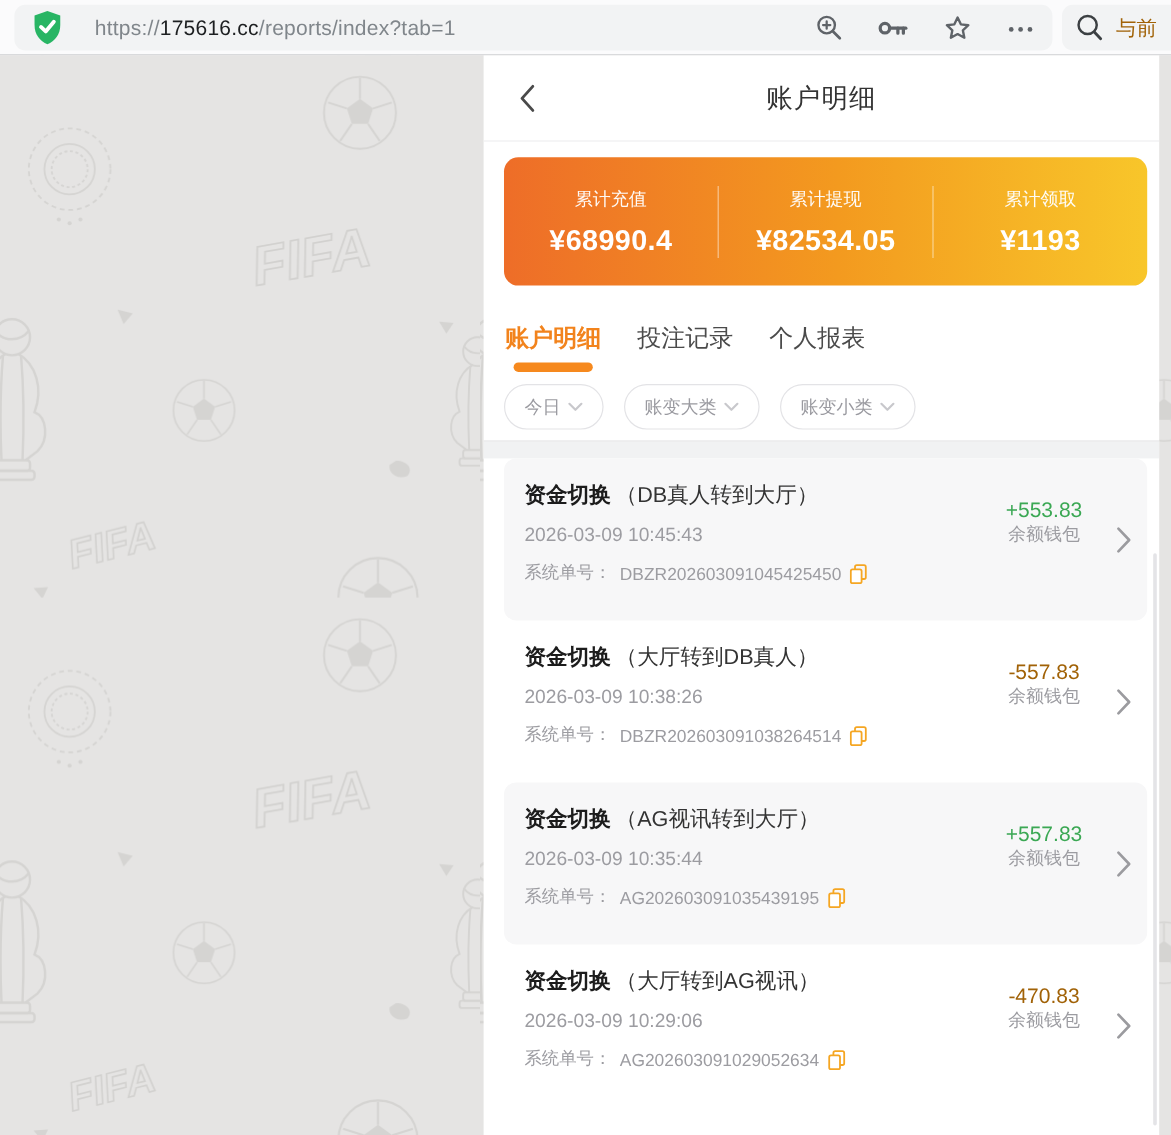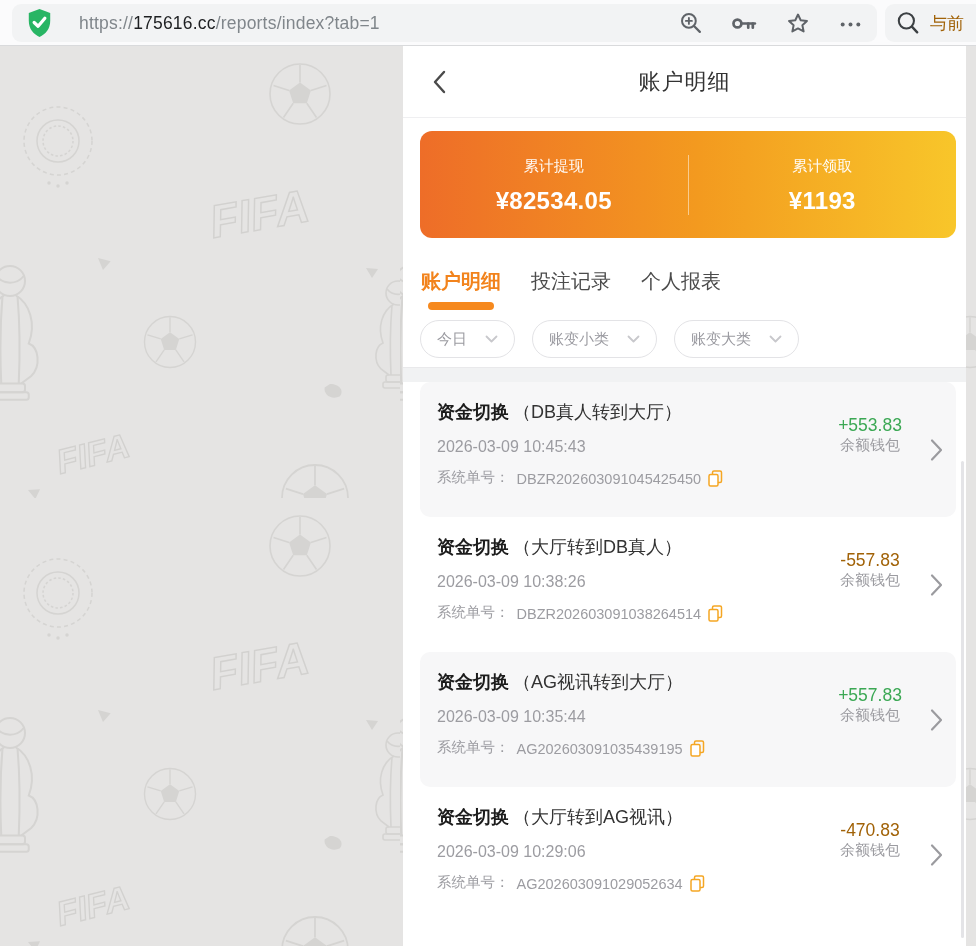--- a/index.html
+++ b/index.html
@@ -46,21 +46,21 @@
   .stat-label { font-size:15px; opacity:.96; }
   .stat-value { font-size:24px; font-weight:bold; margin-top:11px; letter-spacing:.3px; }
 
   .tabs { display:flex; gap:30px; padding:30px 0 0 18px; }
   .tab { position:relative; font-size:20px; color:#4b4b4b; padding-bottom:15px; cursor:pointer; }
   .tab.active { color:#f2831c; font-weight:bold; }
   .tab-underline { position:absolute; left:50%; transform:translateX(-50%); bottom:0;
     width:66px; height:8px; border-radius:4.5px; background:#f6891e; }
 
   .filters { display:flex; gap:17px; padding:10px 0 9px 17px; }
-  .filter-pill { display:inline-flex; align-items:center; gap:18px; height:38px;
+  .filter-pill { display:inline-flex; align-items:center; gap:6px; height:38px;
     padding:0 16px; border:1px solid #e3e3e6; border-radius:19px;
     color:#9a9aa0; font-size:15px; background:#fff; cursor:pointer; }
 
   .section-gap { height:15px; background:#f1f2f3; border-top:1px solid #e9e9eb; }
 
   .tx-row { position:relative; height:135px; margin:0 10px 0 17px;
     padding:18px 0 0 17px; }
   .tx-row.shaded { background:#f7f7f8; border-radius:10px; }
   .tx-title { font-size:18px; color:#333; }
   .tx-type { font-weight:bold; color:#1c1c1c; }
@@ -170,20 +170,24 @@
       <span class="back-btn">
         <svg width="20" height="26" viewBox="0 0 18 26">
           <polyline points="14,3 5,13 14,23" fill="none" stroke="#4a4a4a" stroke-width="2.4" stroke-linecap="round" stroke-linejoin="round"></polyline>
         </svg>
       </span>
       <span class="m-title">账户明细</span>
     </div>
 
     <div class="stats-card">
       <div class="stat">
+        <div class="stat-label">累计充值</div>
+        <div class="stat-value">¥68990.4</div>
+      </div>
+      <div class="stat">
         <div class="stat-label">累计提现</div>
         <div class="stat-value">¥82534.05</div>
       </div>
       <div class="stat">
         <div class="stat-label">累计领取</div>
         <div class="stat-value">¥1193</div>
       </div>
     </div>
 
     <div class="tabs">
@@ -200,27 +204,27 @@
     </div>
 
     <div class="filters">
       <div class="filter-pill">
         <span>今日</span>
         <svg width="13" height="8" viewBox="0 0 13 8">
           <polyline points="1.5,1.5 6.5,6.5 11.5,1.5" fill="none" stroke="#c8c8cc" stroke-width="1.8" stroke-linecap="round" stroke-linejoin="round"></polyline>
         </svg>
       </div>
       <div class="filter-pill">
-        <span>账变小类</span>
+        <span>账变大类</span>
         <svg width="13" height="8" viewBox="0 0 13 8">
           <polyline points="1.5,1.5 6.5,6.5 11.5,1.5" fill="none" stroke="#c8c8cc" stroke-width="1.8" stroke-linecap="round" stroke-linejoin="round"></polyline>
         </svg>
       </div>
       <div class="filter-pill">
-        <span>账变大类</span>
+        <span>账变小类</span>
         <svg width="13" height="8" viewBox="0 0 13 8">
           <polyline points="1.5,1.5 6.5,6.5 11.5,1.5" fill="none" stroke="#c8c8cc" stroke-width="1.8" stroke-linecap="round" stroke-linejoin="round"></polyline>
         </svg>
       </div>
     </div>
 
     <div class="section-gap"></div>
 
     <div class="tx-list">
 

